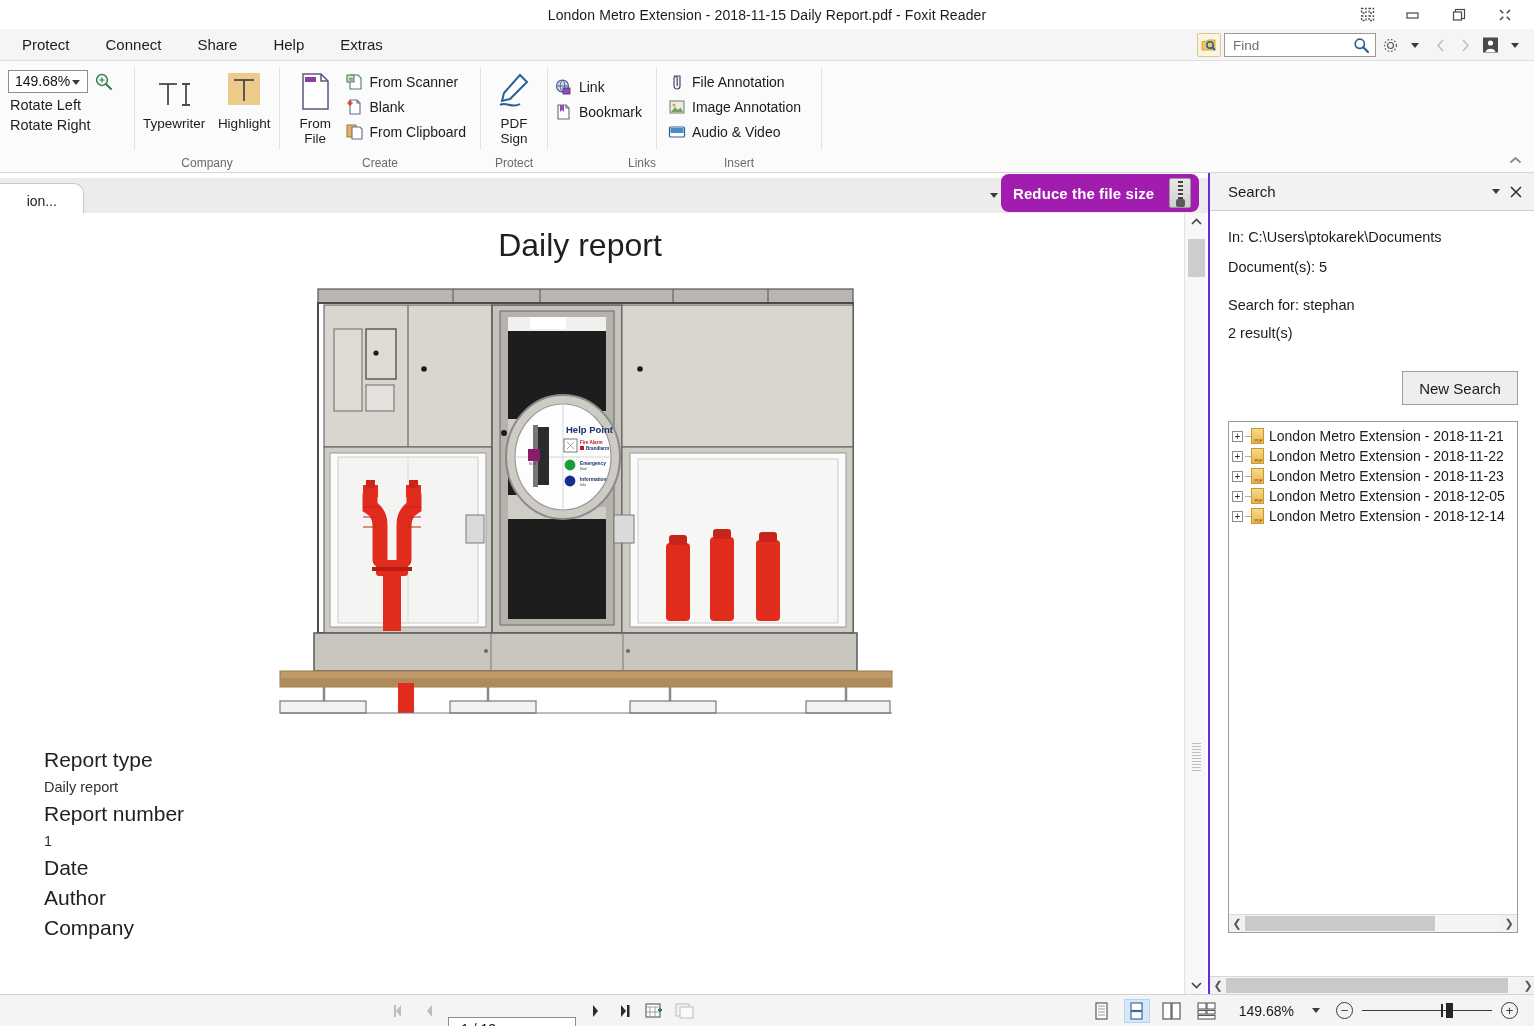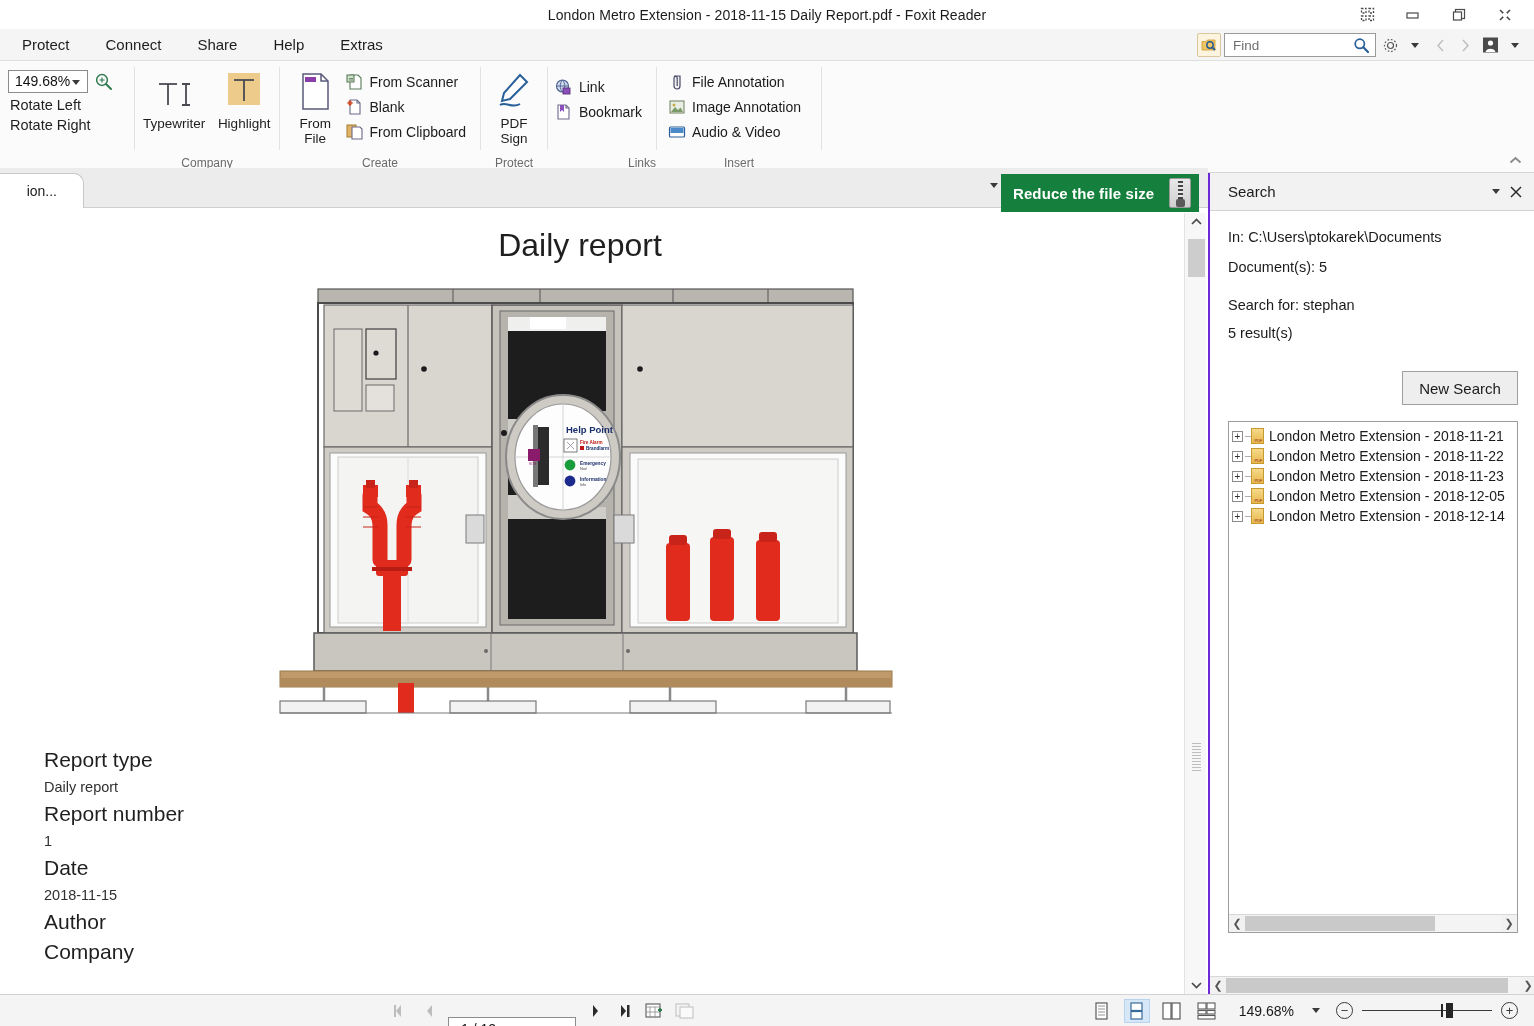--- a/index.html
+++ b/index.html
@@ -108,39 +108,40 @@
   .smallbtn .sl { font-size: 14px; color: #1b1b1b; white-space: nowrap; }
   .sicon { width: 19px; height: 19px; display: flex; align-items: center; justify-content: center; flex: 0 0 19px;}
 
   .ribbon-collapse {
     position: absolute; right: 10px; bottom: 3px; width: 18px; height: 18px;
     display: flex; align-items: center; justify-content: center; color: #787878;
   }
 
   
   .tabstrip {
-    position: absolute; left: 0; top: 168px; width: 1208px; height: 40px;
+    position: absolute; left: 0; top: 178px; width: 1208px; height: 40px;
     background: #ececec; border-bottom: 1px solid #cfcfcf;
   }
   .doctab {
     position: absolute; left: -22px; top: 5px; height: 35px; width: 106px;
     background: #fff; border: 1px solid #c7c7c7; border-bottom: none;
     border-radius: 0 10px 0 0;
     display: flex; align-items: center; justify-content: flex-end; gap: 10px;
     padding-right: 26px;
     transform: skewX(0deg);
   }
   .doctab .tl { font-size: 14px; color: #1b1b1b; }
   .tab-close { position: absolute; right: 24px; top: 9px; font-size: 15px; color: #2a2a2a; }
   .tabstrip-caret { position: absolute; right: 210px; top: 15px; }
 
   .reduce-banner {
     position: absolute; left: 1001px; top: 174px; width: 198px; height: 38px;
-    background: #15803d; display: flex; align-items: center; padding-left: 12px;
+    background: #a21caf; display: flex; align-items: center; padding-left: 12px;
     cursor: default;
+    border-radius: 8px;
   }
   .reduce-banner .rt {
     color: #fff; font-size: 15px; font-weight: bold; letter-spacing: .1px; white-space: nowrap;
   }
   .zip-icon {
     position: absolute; right: 8px; top: 4px; width: 22px; height: 30px;
     background: linear-gradient(#e8e8e8,#cfcfcf); border: 1px solid #9a9a9a; border-radius: 2px;
   }
   .zip-icon:after {
     content: ""; position: absolute; left: 8px; top: 2px; width: 5px; height: 18px;
@@ -696,21 +697,20 @@
         <rect x="120" y="398" width="16" height="30" fill="#e02b1d"></rect>
         <line x1="2" y1="428" x2="614" y2="428" stroke="#7a7a7a" stroke-width="1.2"></line>
       </svg>
 
       <div class="fields">
         <div class="f-label">Report type</div>
         <div class="f-value">Daily report</div>
         <div class="f-label">Report number</div>
         <div class="f-value">1</div>
         <div class="f-label">Date</div>
-        <div class="f-value">2018-11-15</div>
         <div class="f-label">Author</div>
         <div class="f-label">Company</div>
       </div>
     </div>
   </div>
 
   <div class="docscroll">
     <div class="ds-btn">
       <svg width="11" height="8" viewBox="0 0 11 8">
           <path d="M1 6 L5.5 1.5 L10 6" fill="none" stroke="#4a4a4a" stroke-width="1.7"></path>
@@ -738,21 +738,21 @@
               <path d="M11 1 L1 11"></path>
             </g>
           </svg>
       </div>
     </div>
     <div class="sp-body">
       <div class="sp-line">In: C:\Users\ptokarek\Documents</div>
       <div class="sp-line">Document(s): 5</div>
       <div class="sp-gap"></div>
       <div class="sp-line tight">Search for: stephan</div>
-      <div class="sp-line">5 result(s)</div>
+      <div class="sp-line">2 result(s)</div>
 
       <div class="newsearch-row">
         <div class="newsearch-btn">New Search</div>
       </div>
 
       <div class="results-box">
         <div style="padding-top:4px;">
           <div class="res-row">
             <span class="expander">+</span>
               <span class="dash"></span>

